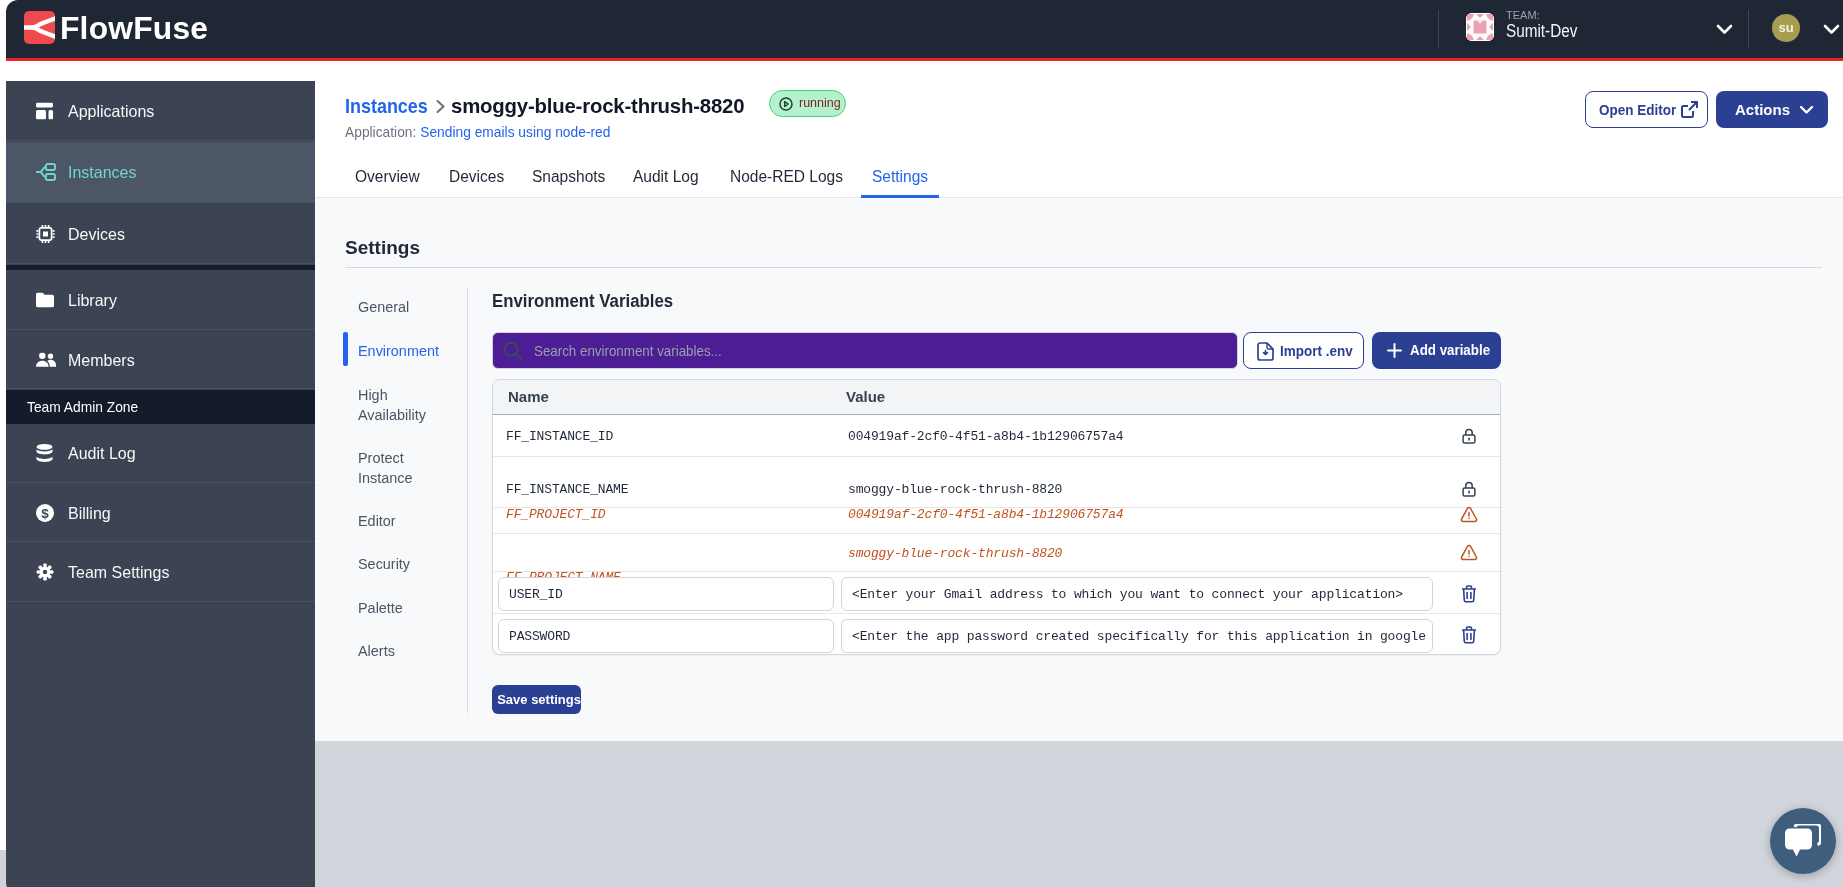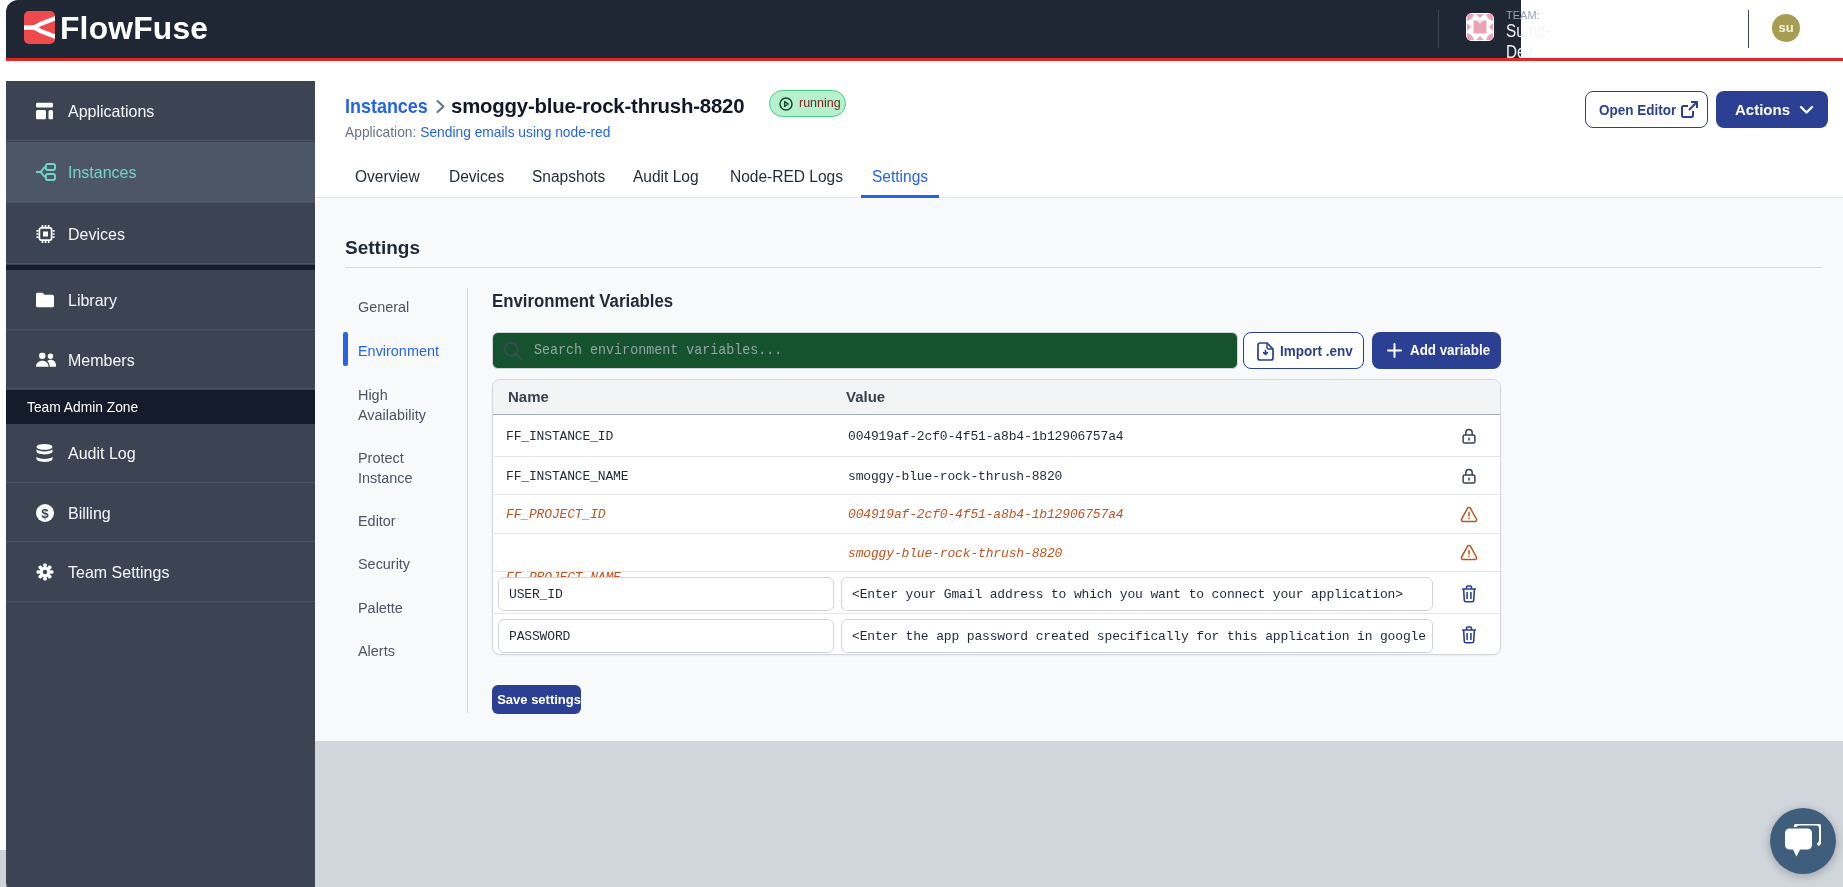--- a/index.html
+++ b/index.html
@@ -6,21 +6,21 @@
   html,body { width:1843px; height:887px; overflow:hidden; background:#ffffff;
     font-family:"Liberation Sans", sans-serif; }
   #root { position:relative; width:1843px; height:887px; overflow:hidden; }
   .abs { position:absolute; }
 
   
   #band { left:6px; top:741px; width:1837px; height:146px; background:#d1d5dc; }
   #band2 { left:0; top:850px; width:6px; height:37px; background:#cfd2da; }
 
   
-  #hdr { left:6px; top:0; width:1515px; height:58px; background:#1f2734; border-radius:12px 0 0 0; }
+  #hdr { left:6px; top:0; width:1837px; height:58px; background:#1f2734; border-radius:12px 0 0 0; }
   #logoSq { left:18px; top:11px; width:31px; height:33px; background:#ee4a4d; border-radius:5px; }
   #logoTxt { left:54px; top:13px; font-size:31px; font-weight:bold; color:#ffffff; letter-spacing:0.2px; transform:scaleX(1.025); transform-origin:left; line-height:31px; }
   .hdiv { top:10px; width:1px; height:38px; background:#3d4657; }
   #teamAv { left:1460px; top:13px; width:28px; height:28px; border-radius:6px; background:#f2bcc6; overflow:hidden; }
   #teamLbl { left:1500px; top:9px; font-size:11px; color:#9aa2ae; }
   #teamName { left:1500px; top:21px; font-size:18px; color:#f5f6f8; transform:scaleX(0.85); transform-origin:left; }
   #suAv { left:1766px; top:14px; width:28px; height:28px; border-radius:50%; background:#a79d52; color:#f5f2dd; font-size:13px; font-weight:bold; text-align:center; line-height:28px; }
   #redline { left:6px; top:58px; width:1837px; height:3px; background:#e32525; }
 
   
@@ -56,21 +56,21 @@
 
   #setHead { left:30px; top:176px; font-size:19px; font-weight:bold; color:#1f2937; }
   #setHr { left:30px; top:206px; width:1477px; height:1px; background:#d6d9de; }
 
   .snav { position:absolute; left:43px; font-size:15.5px; color:#4b5563; line-height:20px; transform:scaleX(0.93); transform-origin:left; }
   #snEnv { color:#2563eb; }
   #envBar { left:28px; top:271px; width:5px; height:34px; background:#2563eb; border-radius:2px; }
   #vdiv { left:152px; top:227px; width:1px; height:425px; background:#d6d9de; }
 
   #panelTitle { left:177px; top:230px; font-size:17.5px; font-weight:bold; color:#1f2937; transform:scaleX(0.96); transform-origin:left; }
-  #search { left:177px; top:271px; width:746px; height:37px; background:#14532d; border:1px solid #d1d5db; border-radius:6px;font-family:Liberation Mono, monospace; }
+  #search { left:177px; top:271px; width:746px; height:37px; background:#4c1d95; border:1px solid #d1d5db; border-radius:6px; }
   #search .ph { position:absolute; left:41px; top:9px; font-size:15px; color:#99a1ab; transform:scaleX(0.89); transform-origin:left; }
   #importBtn { left:928px; top:271px; width:121px; height:37px; background:#ffffff; border:1.5px solid #2b3f93; color:#2b3f93; }
   #importBtn span { position:absolute; left:36px; top:10px; font-size:14.5px; transform:scaleX(0.93); transform-origin:left; }
   #addBtn { left:1057px; top:271px; width:129px; height:37px; background:#2b3f93; color:#ffffff; }
   #addBtn span { position:absolute; left:38px; top:10px; font-size:14.5px; transform:scaleX(0.92); transform-origin:left; }
 
   #tbl { left:177px; top:318px; width:1009px; height:276px; background:#ffffff; border:1px solid #d3d7dc; border-radius:8px; overflow:hidden; box-shadow:0 1px 2px rgba(0,0,0,0.05); }
   .trow { position:absolute; left:0; width:1007px; border-bottom:1px solid #e5e7eb; }
   #thead { top:0; height:35px; background:#f3f4f6; border-bottom:1px solid #a6adb7; }
   #thead b { position:absolute; top:8px; font-size:15px; color:#374151; }
@@ -307,21 +307,21 @@
         <span class="mono cName" style="top:13px;">FF_INSTANCE_ID</span>
         <span class="mono cVal" style="top:13px;">004919af-2cf0-4f51-a8b4-1b12906757a4</span>
         <svg class="icoCell" style="top:12px;" width="17" height="17" viewBox="0 0 17 17">
             <g fill="none" stroke="#374151" stroke-width="1.5">
               <rect x="2.6" y="7" width="11.8" height="8" rx="1.6"></rect>
               <path d="M5.3 7 V4.8 a3.2 3.2 0 0 1 6.4 0 V7"></path>
               <path d="M8.5 10.3 v1.6" stroke-linecap="round"></path>
             </g>
           </svg>
       </div>
-      <div class="trow" style="top:78px;height:37px;">
+      <div class="trow" style="top:91px;height:37px;">
         <span class="mono cName" style="top:11px;">FF_INSTANCE_NAME</span>
         <span class="mono cVal" style="top:11px;">smoggy-blue-rock-thrush-8820</span>
         <svg class="icoCell" style="top:10px;" width="17" height="17" viewBox="0 0 17 17">
             <g fill="none" stroke="#374151" stroke-width="1.5">
               <rect x="2.6" y="7" width="11.8" height="8" rx="1.6"></rect>
               <path d="M5.3 7 V4.8 a3.2 3.2 0 0 1 6.4 0 V7"></path>
               <path d="M8.5 10.3 v1.6" stroke-linecap="round"></path>
             </g>
           </svg>
       </div>

